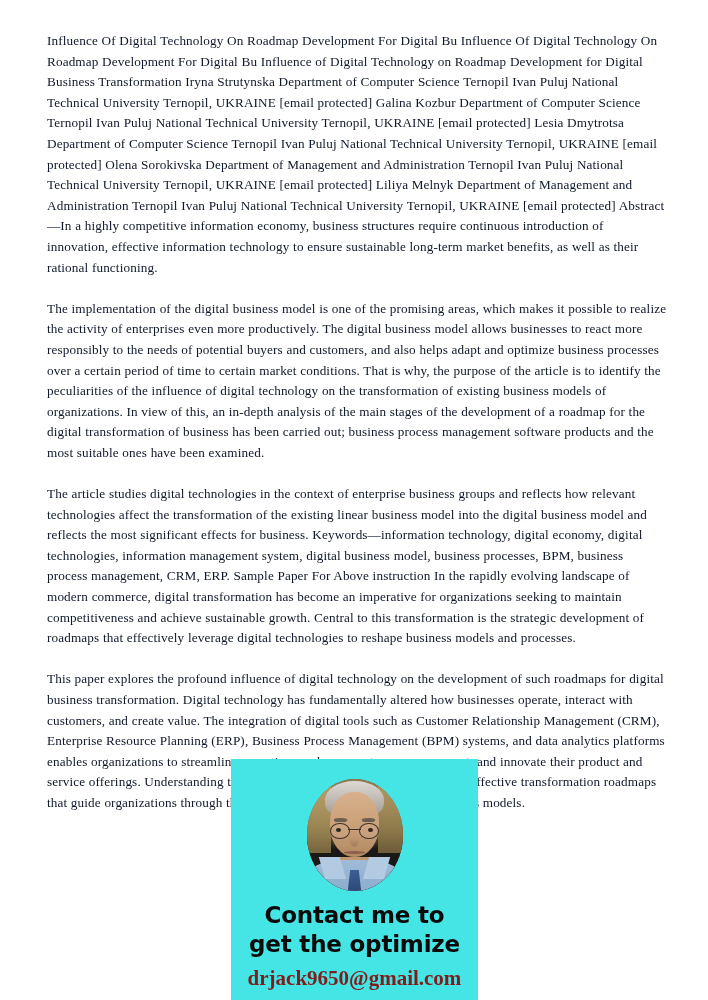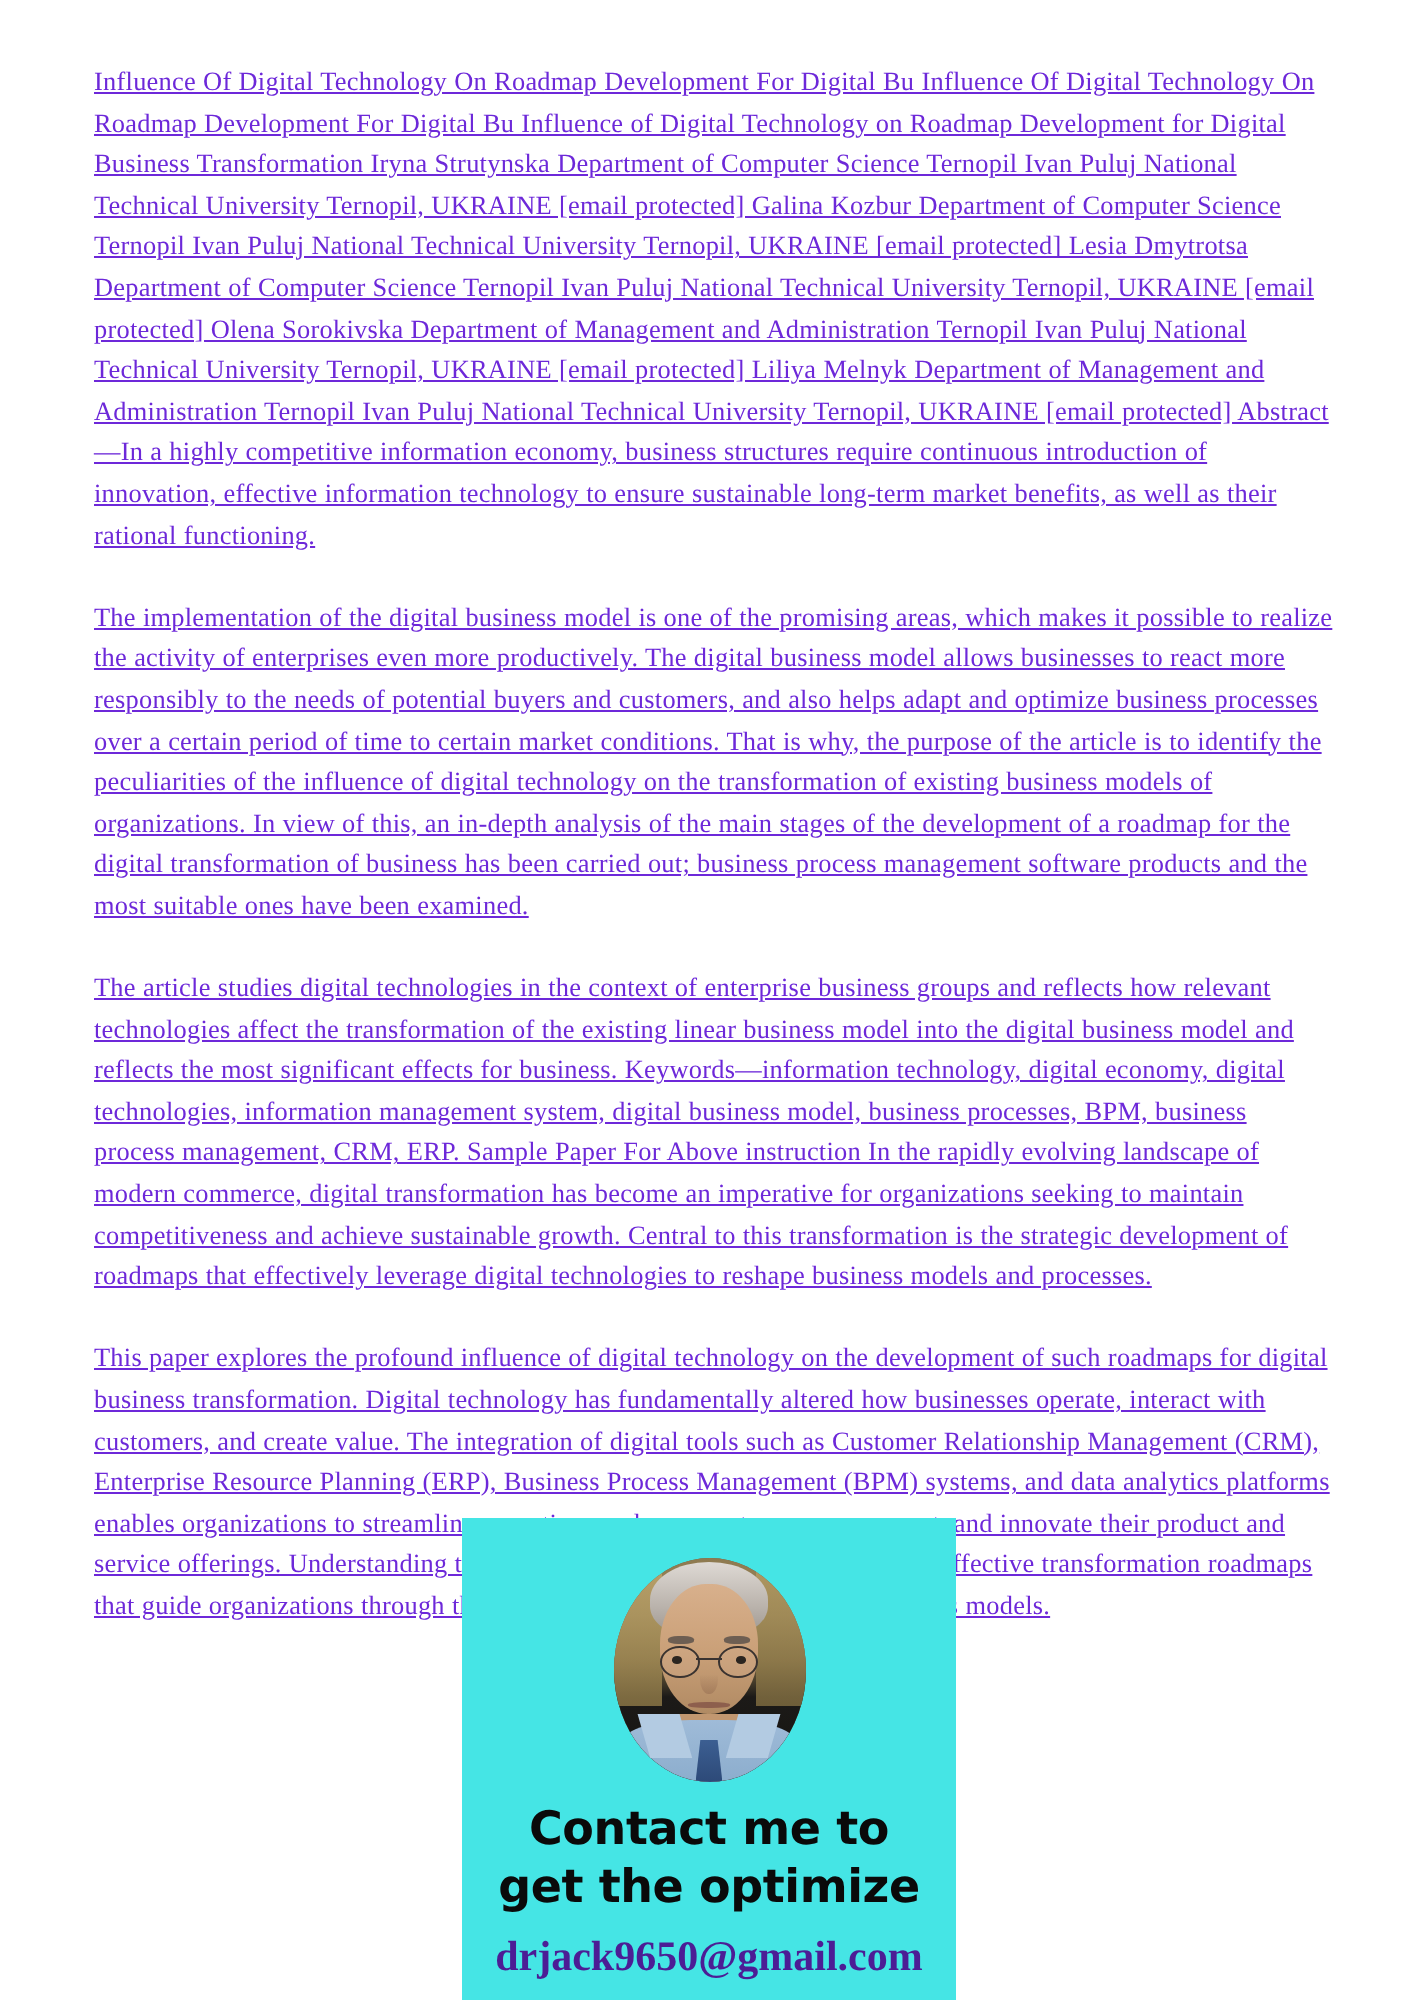--- a/index.html
+++ b/index.html
@@ -30,25 +30,24 @@
     position: absolute;
     left: 47px;
     top: 31px;
     width: 620px;
   }
 
   .para {
     font-size: 13.2px;
     line-height: 20.6px;
     text-align: left;
-    color: #6d28d9;
+    color: #0f172a;
     margin: 0 0 20.6px 0;
     letter-spacing: 0.01em;
     word-spacing: 0.01em;
-    text-decoration: underline;
   }
   .para:last-child { margin-bottom: 0; }
 
   
   #promo-overlay {
     position: absolute;
     left: 231px;
     top: 759px;
     width: 247px;
     height: 245px;
@@ -158,21 +157,21 @@
     text-align: center;
     white-space: nowrap;
     letter-spacing: -0.2px;
   }
   #promo-line1 { margin-top: 10px; }
   #promo-email {
     font-family: "Liberation Serif", "DejaVu Serif", serif;
     font-weight: 700;
     font-size: 21px;
     line-height: 27px;
-    color: #4c1d95;
+    color: #7f1d1d;
     text-align: center;
     white-space: nowrap;
     margin-top: 6px;
   }
 </style>
 </head>
 <body>
 
 <div id="page">
 

